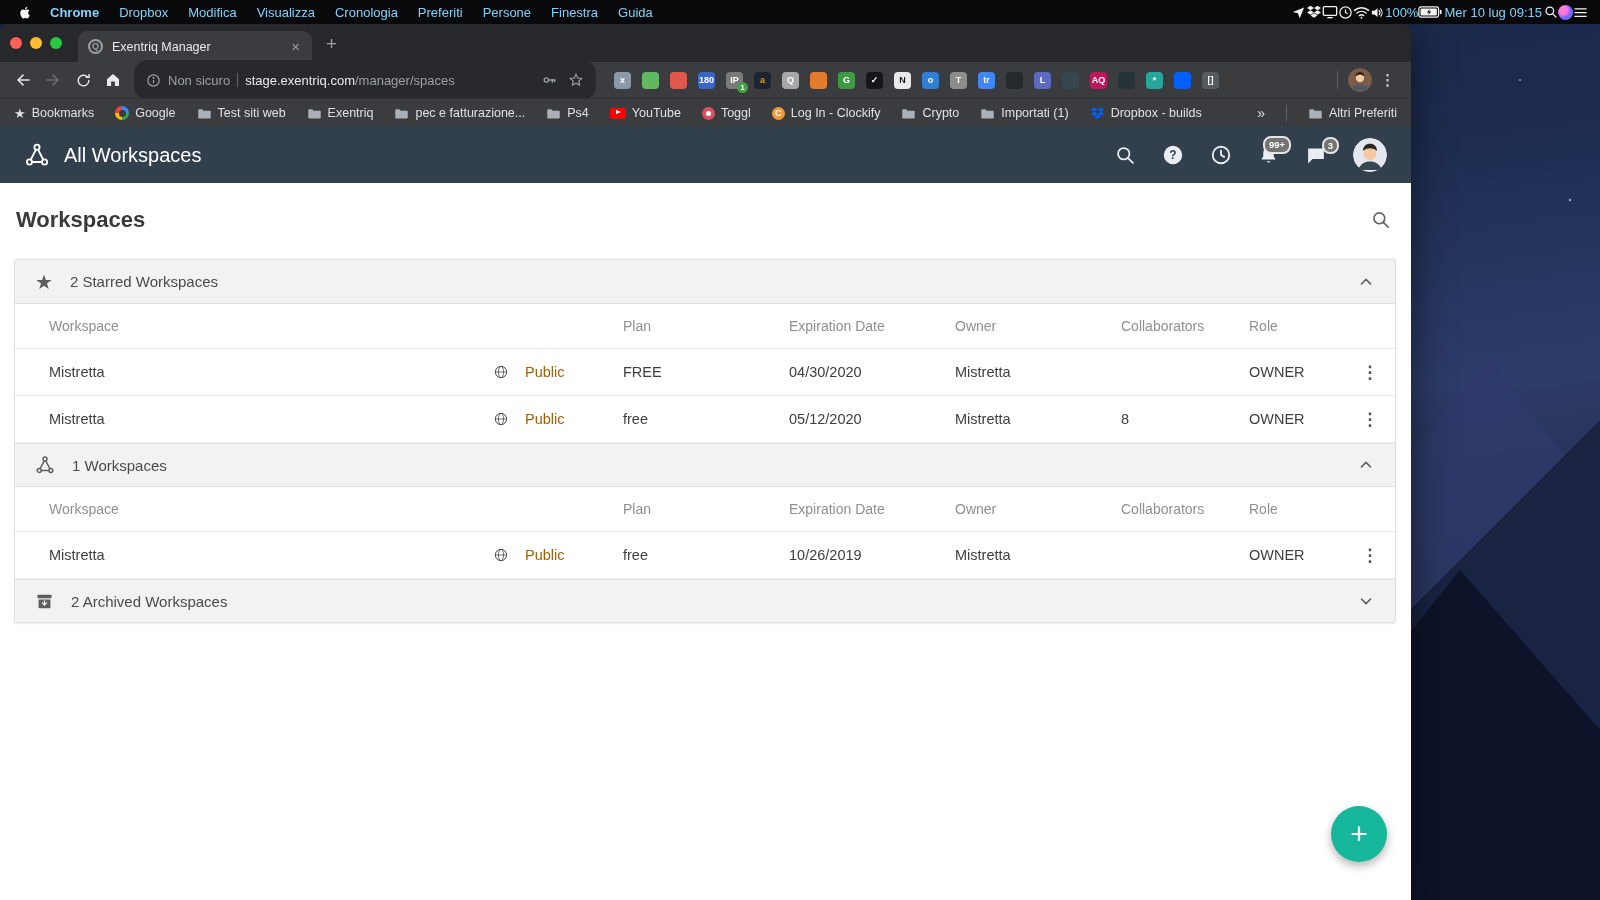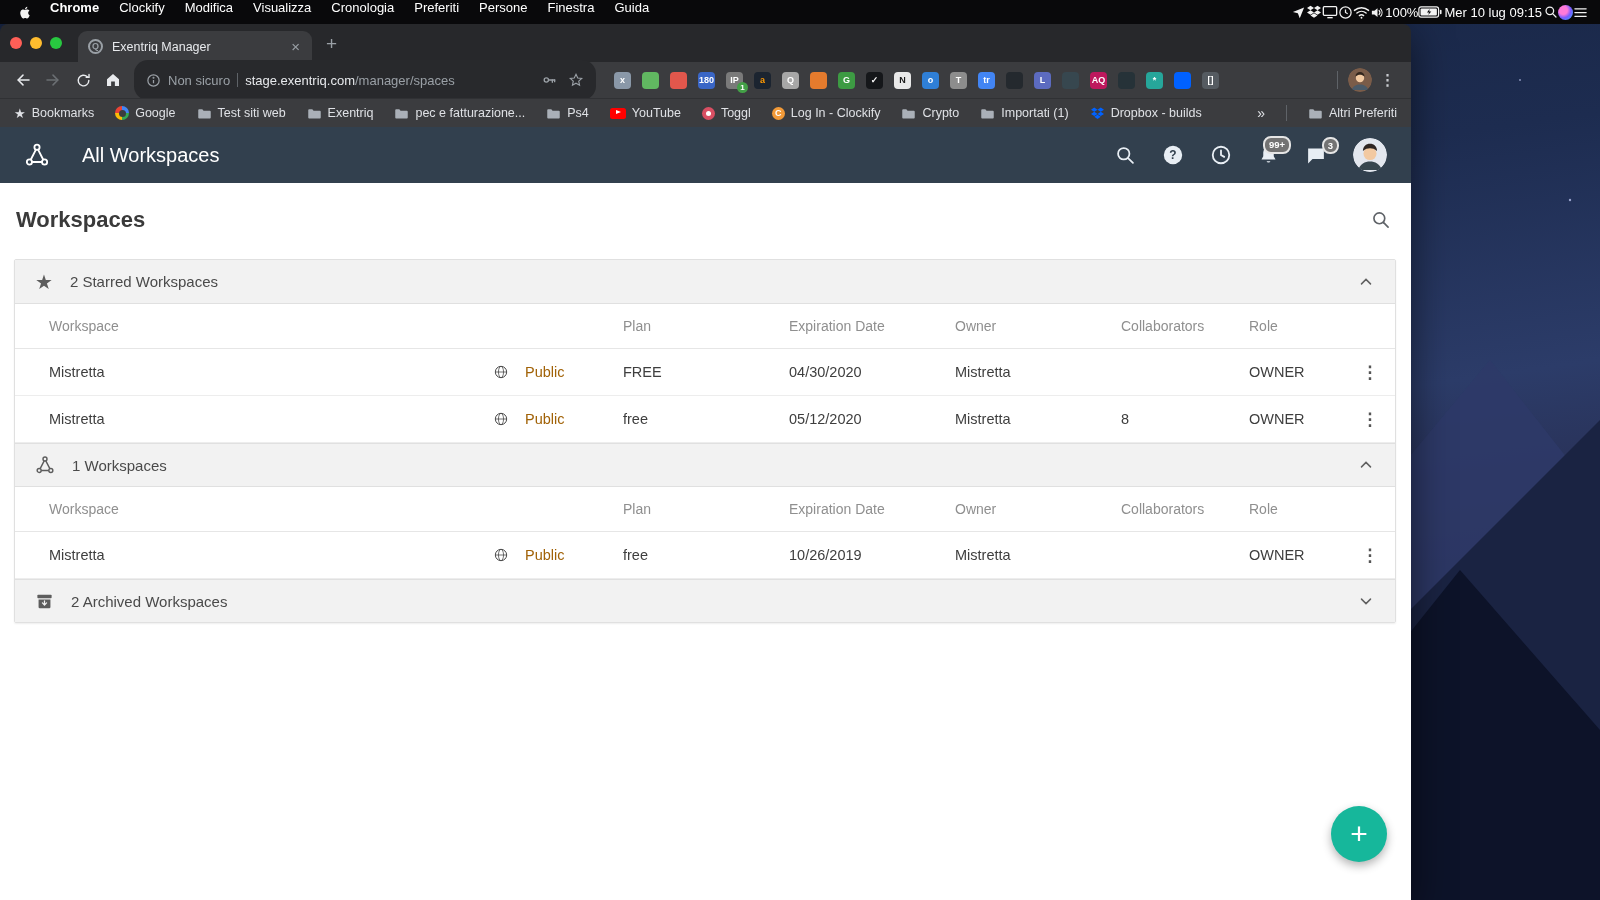--- a/index.html
+++ b/index.html
@@ -5,21 +5,21 @@
   *{margin:0;padding:0;box-sizing:border-box}
   html,body{width:1600px;height:900px;overflow:hidden}
   body{position:relative;font-family:"Liberation Sans",sans-serif;
        background:linear-gradient(172deg,#16233f 0%,#1d2c50 30%,#2c3c69 52%,#262747 72%,#121126 100%)}
 
   
   .desktop-art{position:absolute;top:0;right:0;width:260px;height:100%;pointer-events:none}
 
   
   .menubar{position:absolute;top:0;left:0;width:100%;height:24px;background:#09090b;
-           display:flex;padding:0 12px;color:#ffffff;font-size:13px;z-index:50}
+           display:flex;align-items:center;padding:0 12px;color:#7dd3fc;font-size:13px;z-index:50}
   .mb-apple{display:flex;align-items:center;margin:0 8px 0 6px}
   .mb-app{font-weight:bold;padding:0 10px}
   .mb-item{padding:0 10px}
   .mb-right{margin-left:auto;display:flex;align-items:center;}
   .mb-ic{display:flex;align-items:center}
   .mb-clock{padding:0 2px}
   .siri-dot{width:15px;height:15px;border-radius:50%;
             background:radial-gradient(circle at 35% 35%,#ff7ad9 0 30%,#7a5cff 55%,#2bb3ff 100%)}
 
   
@@ -67,21 +67,21 @@
                 border-top:2.7px solid transparent;border-bottom:2.7px solid transparent}
   .ic-toggl{width:13px;height:13px;border-radius:50%;background:#d94f63;position:relative;flex:none}
   .ic-toggl::after{content:"";position:absolute;inset:4px;border-radius:50%;background:#fff}
   .ic-clockify{width:13px;height:13px;border-radius:50%;background:#f29a38;color:#fff;font-size:9px;font-weight:bold;
                display:flex;align-items:center;justify-content:center;flex:none}
   .bm-overflow{margin-left:auto;color:#dfe1e5;font-size:14px}
   .bm-sep{width:1px;height:16px;background:#5f6368}
 
   
   .appheader{height:56px;background:#32404e;display:flex;align-items:center;padding:0 24px;flex:none}
-  .apptitle{color:#fff;font-size:20px;font-weight:400;margin-left:32px}
+  .apptitle{color:#fff;font-size:20px;font-weight:400;margin-left:14px}
   .hicons{margin-left:auto;display:flex;align-items:center;gap:26px}
   .hicon{position:relative;display:flex;align-items:center;color:#e8eef4}
   .badge{position:absolute;top:-8px;right:-12px;background:#737373;color:#fff;font-size:9.5px;font-weight:bold;
          border-radius:8px;padding:2px 4px;line-height:1;border:2px solid #e5e5e5}
   .avatar-lg{width:34px;height:34px;border-radius:50%;overflow:hidden;flex:none}
 
   
   .content{flex:1;background:#fff;position:relative;overflow:hidden}
   .pagehead{display:flex;align-items:center;justify-content:space-between;padding:24px 20px 20px 16px}
   .pagetitle{font-size:22px;color:#3a3a3a;font-weight:700}
@@ -119,21 +119,21 @@
   </svg>
 </div>
 
 <div class="menubar">
   <span class="mb-apple">
     <svg width="14" height="16" viewBox="0 0 24 26" fill="#f2f2f2">
         <path d="M18.71 21.5c-.83 1.24-1.71 2.45-3.05 2.47-1.34.03-1.77-.79-3.29-.79-1.53 0-2 .77-3.27.82-1.31.05-2.3-1.32-3.14-2.53C4.25 19 2.94 14.45 4.7 11.39c.87-1.52 2.43-2.48 4.12-2.51 1.28-.02 2.5.87 3.29.87.78 0 2.26-1.07 3.81-.91.65.03 2.47.26 3.64 1.98-.09.06-2.17 1.28-2.15 3.81.03 3.02 2.65 4.03 2.68 4.04-.03.07-.42 1.44-1.38 2.83M13 5.5c.73-.83 1.94-1.46 2.94-1.5.13 1.17-.34 2.35-1.04 3.19-.69.85-1.83 1.51-2.95 1.42-.15-1.15.41-2.35 1.05-3.11z"></path>
       </svg>
   </span>
   <span class="mb-app">Chrome</span>
-  <span class="mb-item">Clockify</span>
+  <span class="mb-item">Dropbox</span>
   <span class="mb-item">Modifica</span>
   <span class="mb-item">Visualizza</span>
   <span class="mb-item">Cronologia</span>
   <span class="mb-item">Preferiti</span>
   <span class="mb-item">Persone</span>
   <span class="mb-item">Finestra</span>
   <span class="mb-item">Guida</span>
 
   <span class="mb-right">
     <span class="mb-ic">

